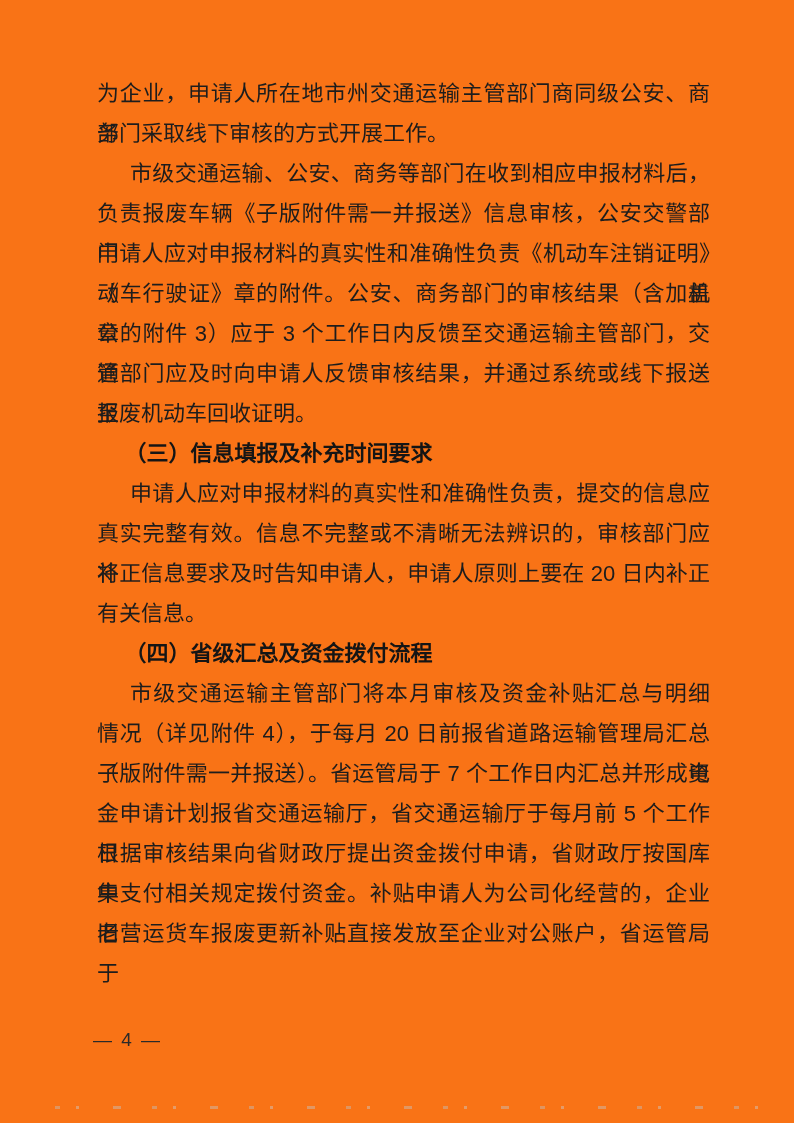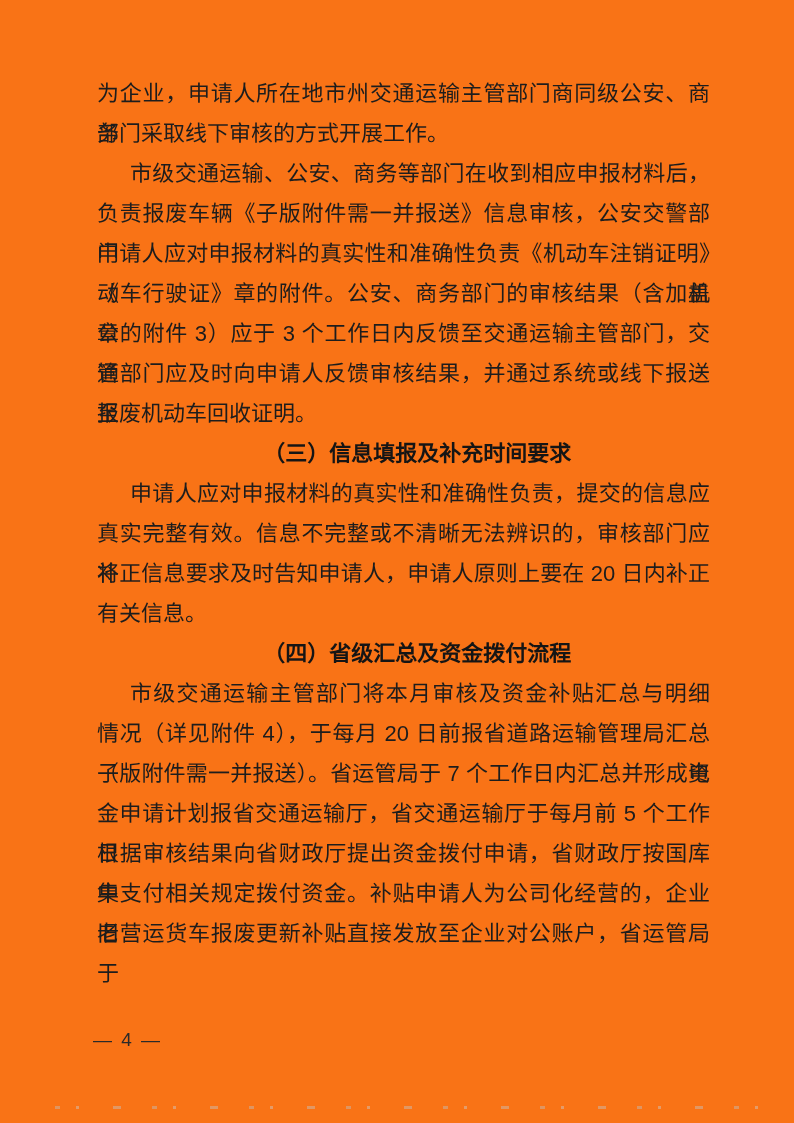--- a/index.html
+++ b/index.html
@@ -30,21 +30,21 @@
     color: #1d1d1d;
   }
   
   .full {
     white-space: normal;
     text-align: justify;
     text-align-last: justify;
     text-justify: inter-character;
   }
   .indent  { text-indent: 1.5em; }
-  .heading { font-weight: 700; color: #151515; text-indent: 1.25em; text-align: center; }
+  .heading { font-weight: 700; color: #151515; text-indent: 1.25em; }
   .footer {
     position: absolute;
     top: 1028px;
     left: 93px;
     font-size: 19px;
     line-height: 24px;
     color: #2a2a2a;
     letter-spacing: 2px;
   }
   

